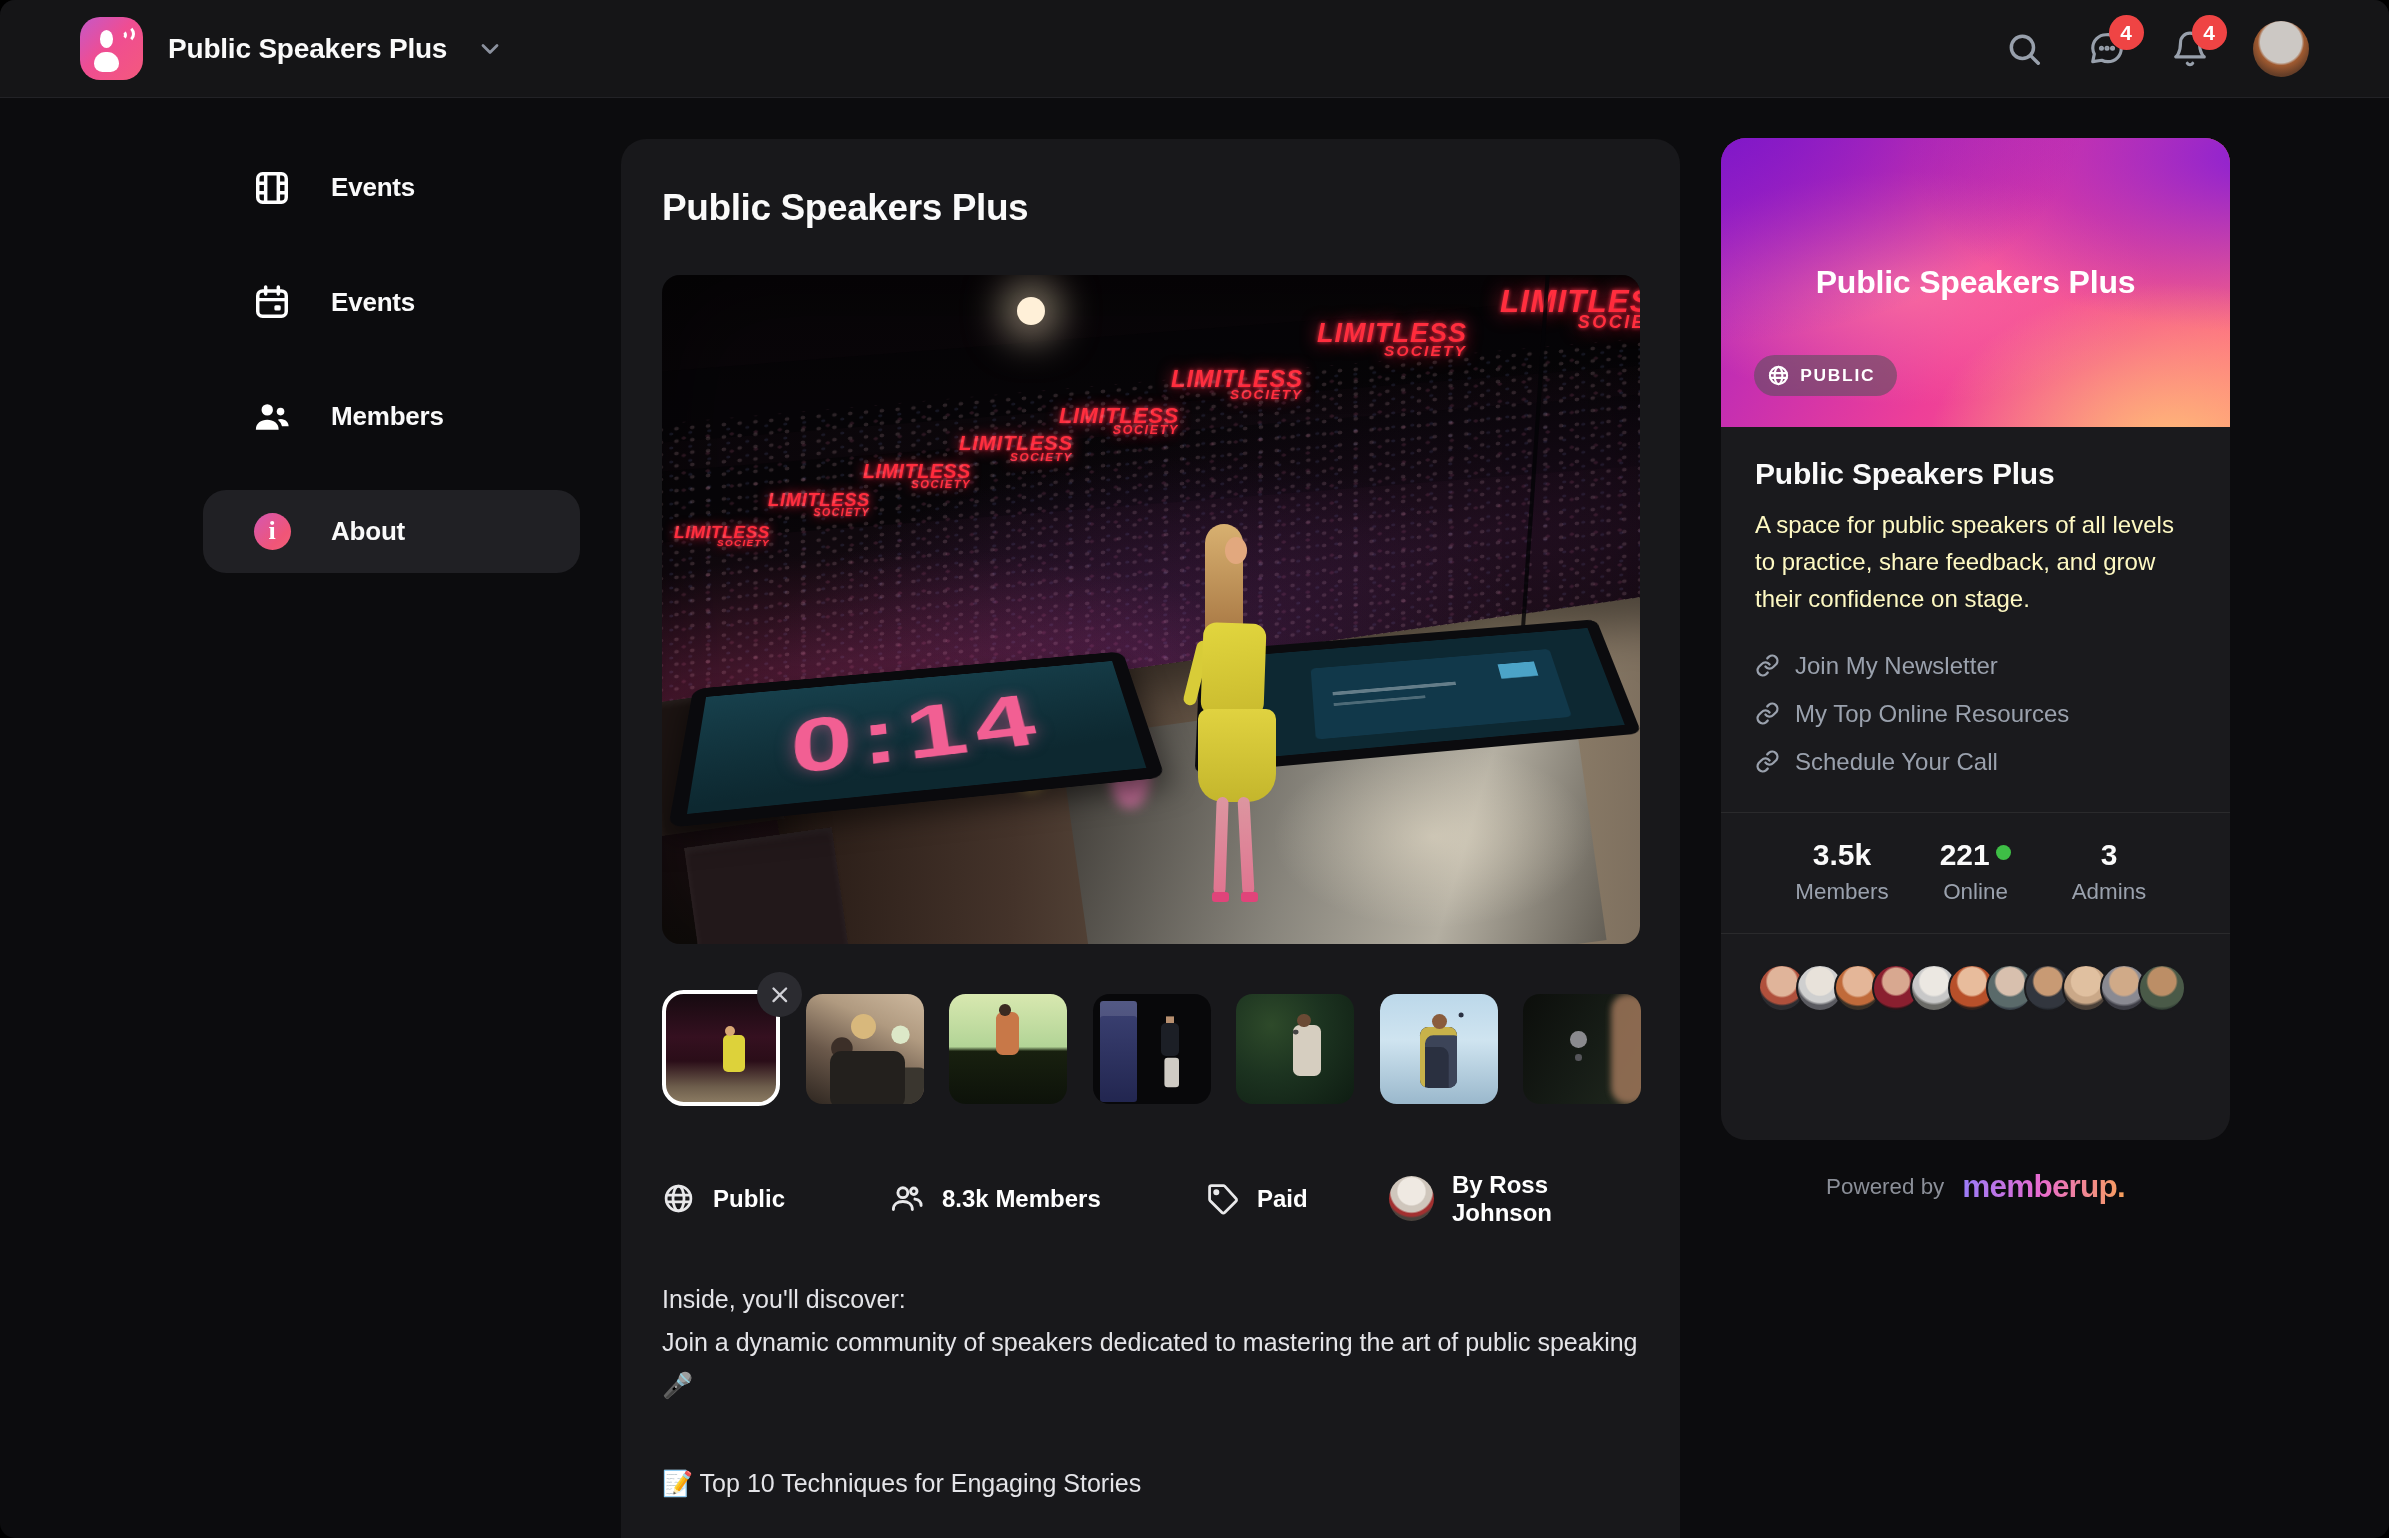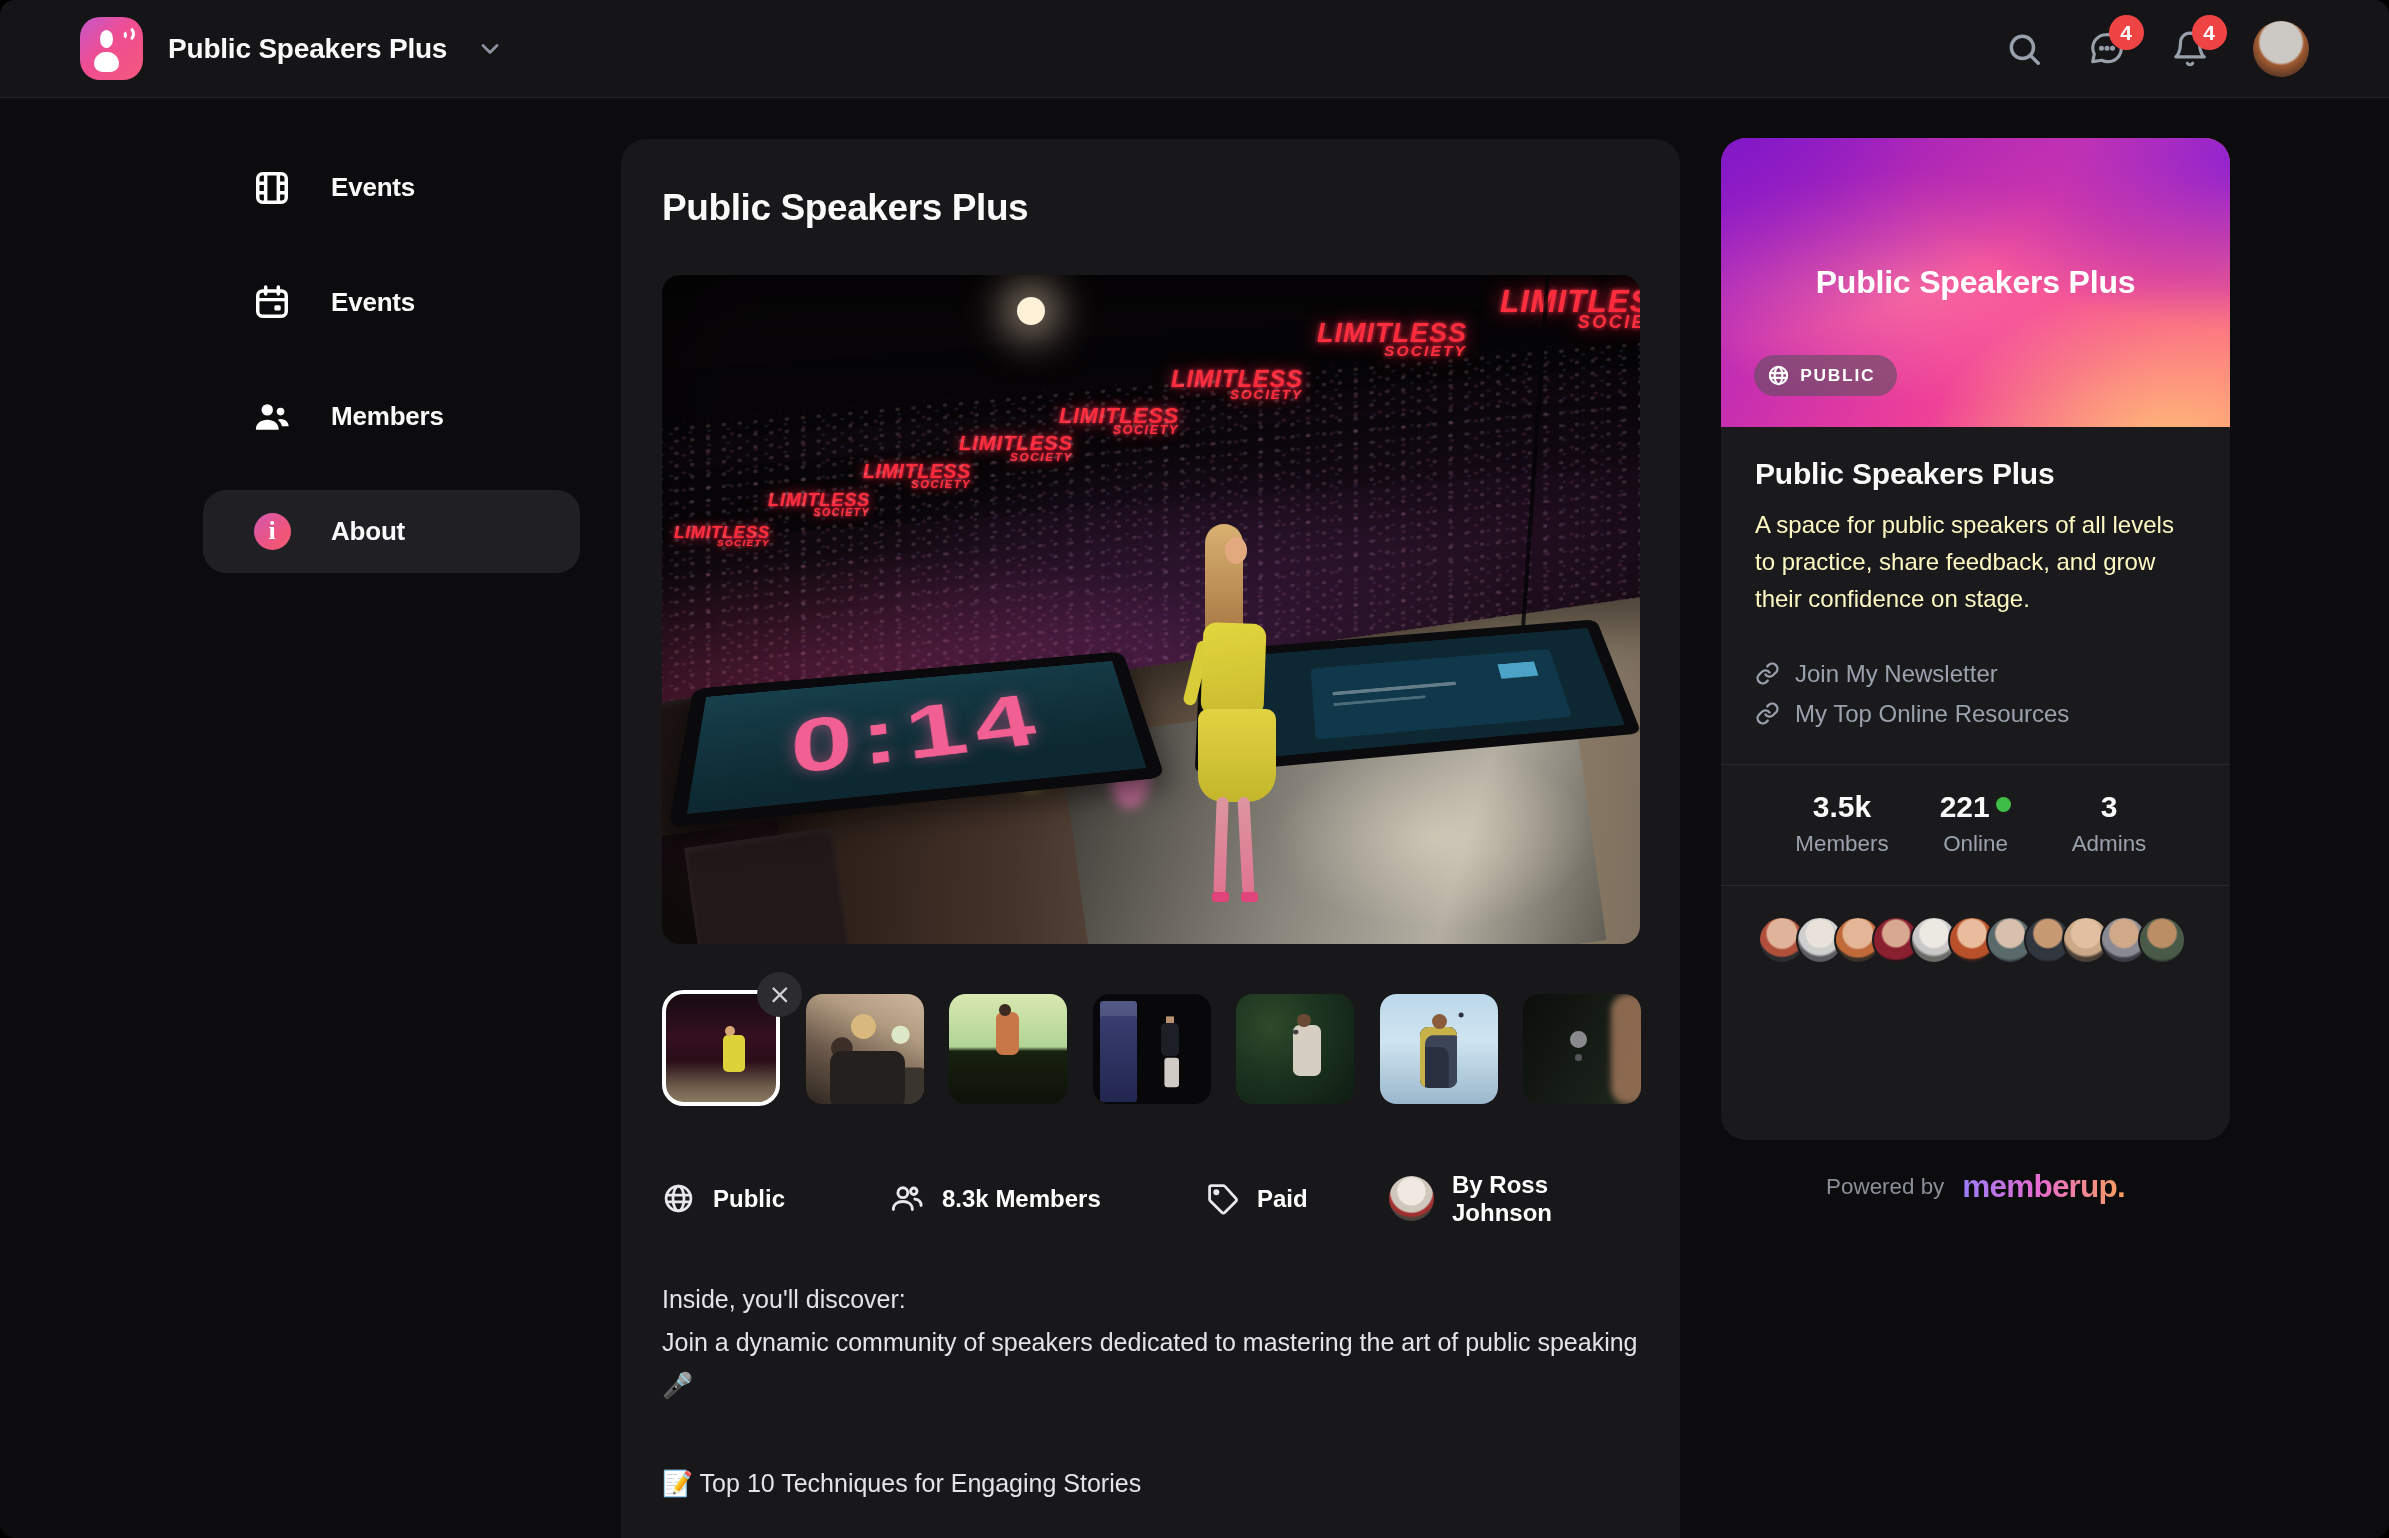--- a/index.html
+++ b/index.html
@@ -121,21 +121,21 @@
       radial-gradient(at -6% -10%, #7a16c9 0%, transparent 52%),
       radial-gradient(at 106% 6%, #8a1fd4 0%, transparent 46%),
       radial-gradient(at 36% 52%, rgba(255,120,160,.75) 0%, transparent 55%),
       linear-gradient(118deg,#a622c4 0%,#ee3f98 52%,#ff6a80 100%);}
   .banner h2{ position:absolute; left:0; right:0; top:126px; text-align:center; font-size:32px; font-weight:700; letter-spacing:-0.2px; color:#fff;}
   .pbadge{ position:absolute; left:33px; bottom:31.5px; height:41px; padding:0 21.6px 0 13.3px; border-radius:21.6px; background:rgba(96,78,96,.62); display:flex; align-items:center; gap:10px; color:#fff;}
   .pbadge span{ font-size:17.4px; font-weight:700; letter-spacing:1.7px;}
   .pbody{ padding:30px 34px 0 34px;}
   .pbody h3{ font-size:30px; font-weight:700; letter-spacing:-0.2px;}
   .pdesc{ margin-top:15px; font-size:24px; line-height:37px; color:#fef9c3;}
-  .plinks{ margin-top:38px; display:flex; flex-direction:column; gap:3px;}
+  .plinks{ margin-top:30px; display:flex; flex-direction:column; gap:11px;}
   .plink{ display:flex; align-items:center; gap:15px; height:37px; color:#9aa1ad; font-size:24px; cursor:pointer;}
   .pdivider{ height:1.7px; background:rgba(255,255,255,.07); margin:31.5px -34px 0 -34px;}
   .stats{ display:flex; justify-content:space-between; padding:25px 33px 0 33px;}
   .stat{ text-align:center; min-width:108px;}
   .stat .v{ font-size:30px; font-weight:700; display:inline-flex; align-items:flex-start; gap:6.6px;}
   .stat .dot{ width:15px; height:15px; border-radius:50%; background:#3ebe46; margin-top:6.6px;}
   .stat .l{ margin-top:6.6px; font-size:22.4px; color:#9aa1ad;}
   .pdivider2{ height:1.7px; background:rgba(255,255,255,.07); margin:28px -34px 0 -34px;}
   .avatars{ margin-top:30px; display:flex; padding-left:3.3px;}
   .avatars .av{ width:48px; height:48px; border-radius:50%; border:2.5px solid #1a1a1d; margin-left:-10px; flex:none;}
@@ -395,20 +395,27 @@
             </svg>
           <span>Join My Newsletter</span>
         </div>
         <div class="plink">
           <svg width="25" height="25" viewBox="0 0 24 24" fill="none" stroke="currentColor" stroke-width="2.2" stroke-linecap="round" stroke-linejoin="round">
               <path d="M10 13a5 5 0 0 0 7.5.5l3-3a5 5 0 0 0-7-7l-1.7 1.7"></path>
               <path d="M14 11a5 5 0 0 0-7.5-.5l-3 3a5 5 0 0 0 7 7l1.7-1.7"></path>
             </svg>
           <span>My Top Online Resources</span>
         </div>
+        <div class="plink">
+          <svg width="25" height="25" viewBox="0 0 24 24" fill="none" stroke="currentColor" stroke-width="2.2" stroke-linecap="round" stroke-linejoin="round">
+              <path d="M10 13a5 5 0 0 0 7.5.5l3-3a5 5 0 0 0-7-7l-1.7 1.7"></path>
+              <path d="M14 11a5 5 0 0 0-7.5-.5l-3 3a5 5 0 0 0 7 7l1.7-1.7"></path>
+            </svg>
+          <span>Schedule Your Call</span>
+        </div>
       </div>
       <div class="pdivider"></div>
       <div class="stats">
         <div class="stat">
           <span class="v">
               <span>3.5k</span>
             </span>
           <div class="l">Members</div>
         </div>
         <div class="stat">

